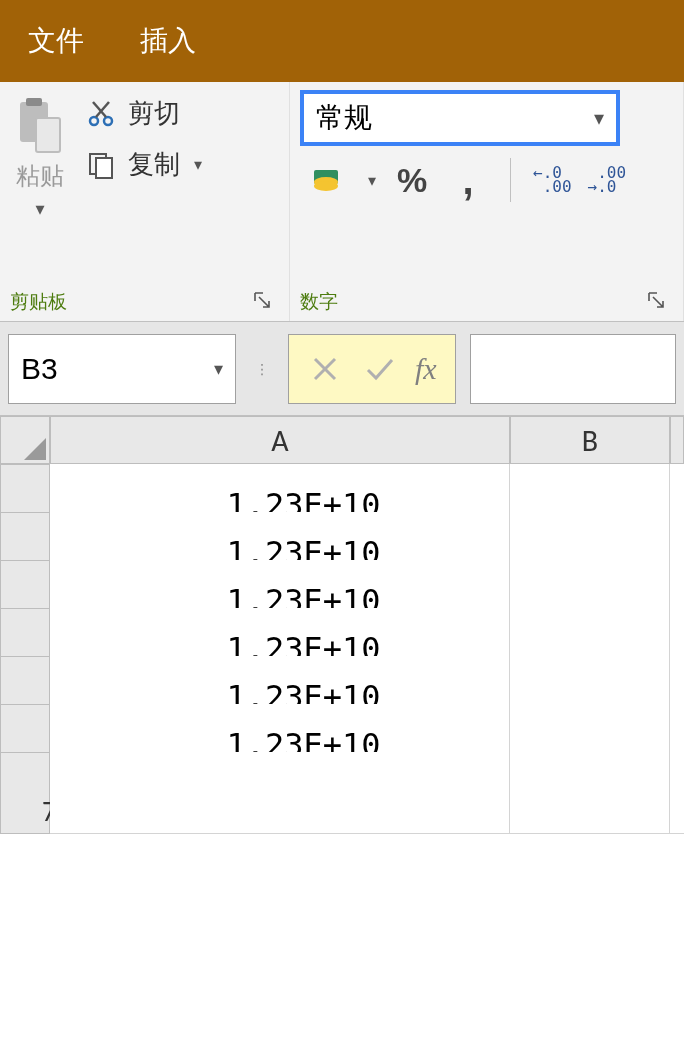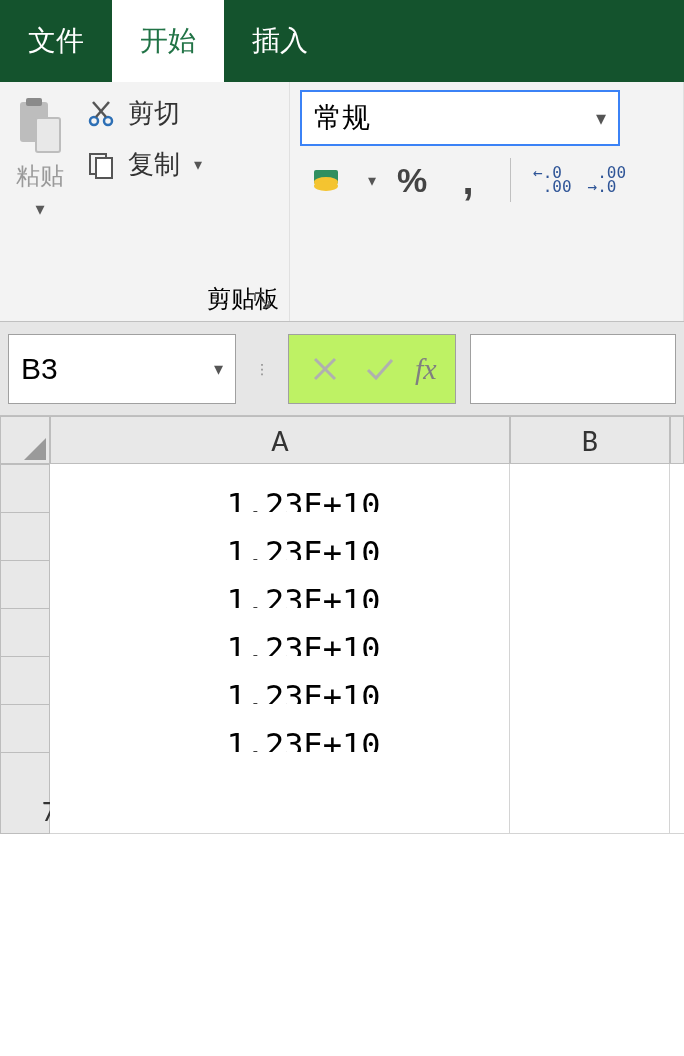--- a/index.html
+++ b/index.html
@@ -6,21 +6,21 @@
   body {
     font-family: "Microsoft YaHei", "SimSun", sans-serif;
     background: #fff;
     width: 684px;
     height: 1056px;
     overflow: hidden;
   }
 
   
   .tabstrip {
-    background: #14532d;
+    background: #a16207;
     height: 82px;
     display: flex;
     align-items: stretch;
   }
   .tab {
     color: #ffffff;
     font-size: 28px;
     display: flex;
     align-items: center;
     padding: 0 28px;
@@ -48,23 +48,23 @@
     border-right: 1px solid #e0e0e0;
     position: relative;
   }
   .group-body {
     flex: 1;
     display: flex;
     align-items: flex-start;
     gap: 14px;
   }
   .group-label {
-    text-align: right;
-    font-size: 24px;
-    color: #000000;
+    text-align: left;
+    font-size: 19px;
+    color: #4d7c0f;
     padding: 4px 0 2px 0;
     position: relative;
   }
   .group-launcher {
     position: absolute;
     right: 8px;
     bottom: 8px;
     width: 18px;
     height: 18px;
     color: #555;
@@ -111,21 +111,21 @@
   
   .number-group .group-body {
     flex-direction: column;
     gap: 12px;
     width: 340px;
   }
   .fmt-select {
     display:flex;
     align-items:center;
     justify-content:space-between;
-    border:2px solid #3b82f6;
+    border:4px solid #3b82f6;
     background:#fff;
     height:56px;
     width: 320px;
     padding: 0 12px;
     font-size: 28px;
     cursor:pointer;
     gap:36px;
   }
   .fmt-select .chev-big { color:#555; font-size:20px;}
   .num-icons-row {
@@ -163,21 +163,21 @@
   }
   .namebox .chev-sm { color:#555; font-size:18px;}
   .expand-col {
     width:24px; height:40px;
     color:#888;
     display:flex; align-items:center; justify-content:center;
     font-size:14px; line-height:10px;
     flex-direction:column;
   }
   .fx-box {
-    background:#bef264;
+    background:#fef9c3;
     border:1px solid #a0a0a0;
     height:70px;
     display:flex;
     align-items:center;
     gap:18px;
     padding:0 18px;
   }
   .fx-box .ic { width:36px; height:36px; display:flex; align-items:center; justify-content:center; color:#b0b0b0; cursor:pointer;}
   .fx-box .ic svg{ width:30px; height:30px; display:block;}
   .fx-label { font-style:italic; font-family: "Times New Roman", serif; font-size:30px; color:#808080;}
@@ -239,21 +239,20 @@
     color:#000;
     background:#fff;
   }
   .sheet .rh-tall, .sheet .cell-tall { height:82px;padding-left:48px; }
 </style>
 </head>
 <body>
 
 <div class="tabstrip">
   <div class="tab">文件</div>
-  <div class="tab active">开始</div>
   <div class="tab">插入</div>
 </div>
 
 <div class="ribbon">
 
   <div class="group" style="width:290px;">
     <div class="group-body">
       <div class="paste-col">
         <span class="paste-icon">
           <svg viewBox="0 0 52 60">
@@ -318,20 +317,28 @@
         <span class="ic" style="font-size:40px;color:#444;font-weight:600;">,</span>
         <span class="sep-v"></span>
         <span class="dec-btn">
           <span class="arrow">←</span>.0<br>&nbsp;.00
         </span>
         <span class="dec-btn">
           &nbsp;.00<br><span class="arrow">→</span>.0
         </span>
       </div>
     </div>
+    <div class="group-label">
+      <span>数字</span>
+      <span class="group-launcher">
+        <svg viewBox="0 0 18 18">
+            <path d="M2 2 H10 M2 2 V10 M6 6 L16 16 M16 10 V16 H10" stroke="#555" stroke-width="1.6" fill="none"></path>
+          </svg>
+      </span>
+    </div>
   </div>
 </div>
 
 <div class="formula-row">
   <div class="namebox">
     <span>B3</span>
     <span class="chev-sm">▾</span>
   </div>
   <div class="expand-col">⋮</div>
   <div class="fx-box">

